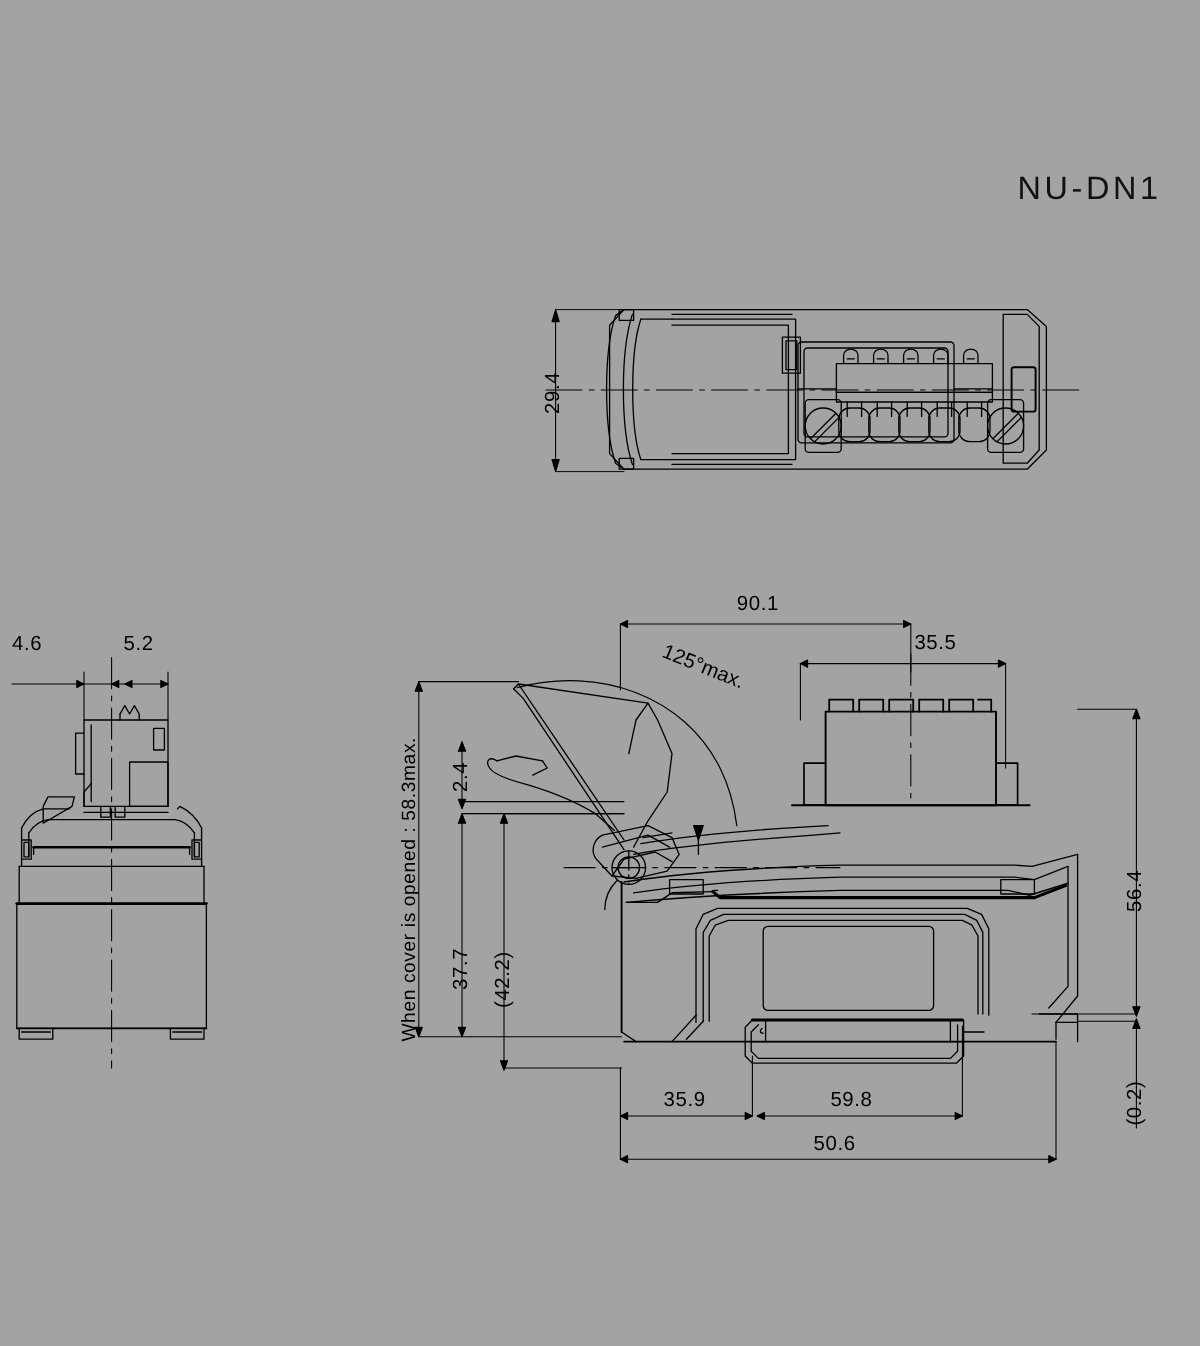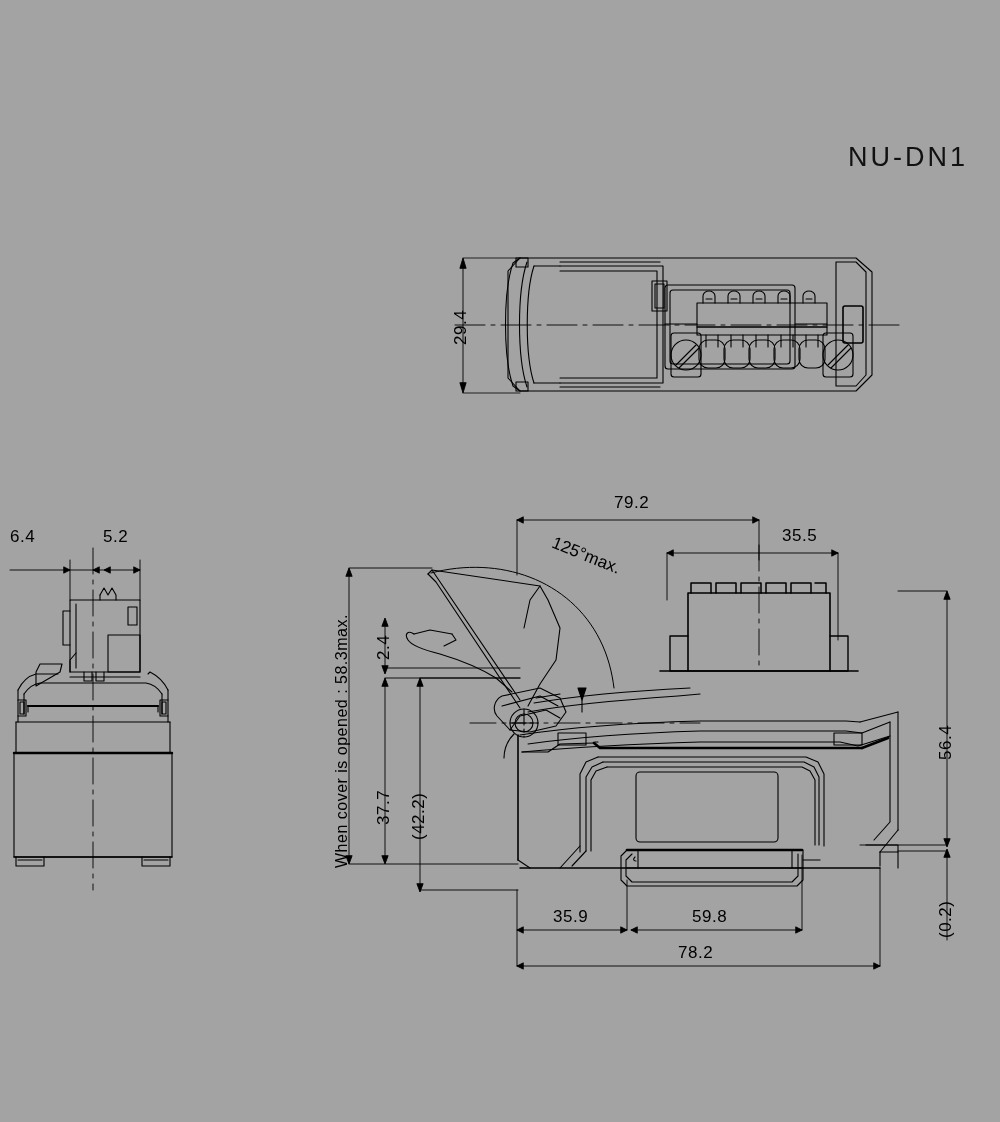--- a/index.html
+++ b/index.html
@@ -366,34 +366,34 @@
         <path d="M 880 868 L 880 966"></path>
       </g>
 
     </g>
   </svg>
 
   <div class="lbl title" style="left:848px; top:144px;">NU-DN1</div>
 
   <div class="lbl dim vdim" style="left:452px; top:345px;">29.4</div>
 
-  <div class="lbl dim" style="left:10px; top:528px;">6.4</div>
+  <div class="lbl dim" style="left:10px; top:528px;">4.6</div>
   <div class="lbl dim" style="left:103px; top:528px;">5.2</div>
 
-  <div class="lbl dim" style="left:614px; top:494px;">79.2</div>
-  <div class="lbl dim" style="left:762px; top:527px;margin-left:20px;">35.5</div>
+  <div class="lbl dim" style="left:614px; top:494px;">90.1</div>
+  <div class="lbl dim" style="left:762px; top:527px;">35.5</div>
 
   <div class="lbl dim" style="left:556px; top:534px; transform-origin:left top; transform:rotate(22deg); letter-spacing:0px;">125°max.</div>
 
   <div class="lbl note vdim" style="left:334px; top:868px;">When cover is opened : 58.3max.</div>
 
   <div class="lbl dim vdim" style="left:375px; top:660px;">2.4</div>
   <div class="lbl dim vdim" style="left:375px; top:825px;">37.7</div>
   <div class="lbl dim vdim" style="left:410px; top:840px;">(42.2)</div>
 
   <div class="lbl dim vdim" style="left:937px; top:760px;">56.4</div>
   <div class="lbl dim vdim" style="left:937px; top:938px;">(0.2)</div>
 
   <div class="lbl dim" style="left:553px; top:908px;">35.9</div>
   <div class="lbl dim" style="left:692px; top:908px;">59.8</div>
-  <div class="lbl dim" style="left:678px; top:944px;">78.2</div>
+  <div class="lbl dim" style="left:678px; top:944px;">50.6</div>
 
 </div>
 
 </body></html>

